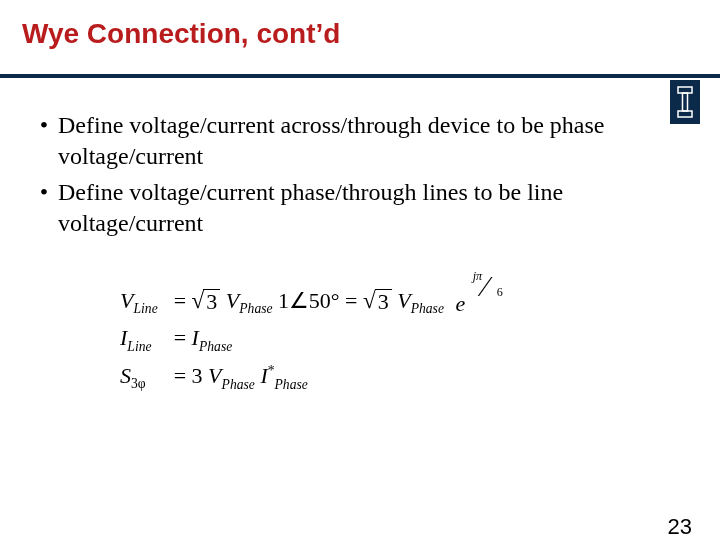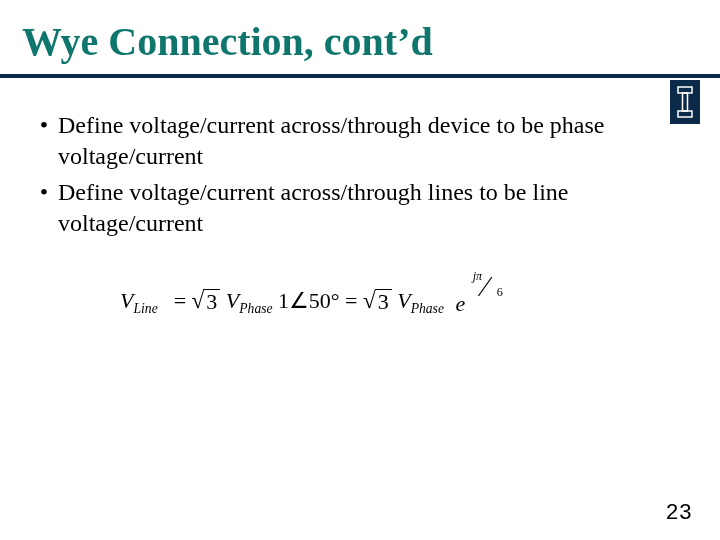--- a/index.html
+++ b/index.html
@@ -15,24 +15,24 @@
   .slide {
     position: relative;
     width: 720px;
     height: 540px;
     box-sizing: border-box;
   }
   .title {
     position: absolute;
     left: 22px;
     top: 18px;
-    font-family: Liberation Serif, serif;
+    font-family: Liberation Sans, sans-serif;
     font-weight: bold;
-    font-size: 40px;
-    color: #0f766e;
+    font-size: 28px;
+    color: #b91c1c;
   }
   .title-underline {
     position: absolute;
     left: 0;
     top: 74px;
     width: 720px;
     height: 4px;
     background: #0b2a4a;
   }
   .logo {
@@ -139,22 +139,22 @@
   .exp-frac .den {
     position: absolute;
     left: 24px;
     top: 14px;
     font-size: 0.55em;
     font-style: normal;
   }
   .page-num {
     position: absolute;
     right: 28px;
-    bottom: 14px;
-    font-family: Liberation Mono, monospace;
+    bottom: 0;
+    font-family: Liberation Sans, sans-serif;
     font-size: 22px;
     color: #000;
   }
 </style>
 </head>
 <body>
 
 <div class="slide">
 
   <div class="title">Wye Connection, cont’d</div>
@@ -168,21 +168,21 @@
     </svg>
   </div>
 
   <div class="bullets">
     <div class="bullet-row">
       <div class="bullet-dot">•</div>
       <div>Define voltage/current across/through device to be phase voltage/current</div>
     </div>
     <div class="bullet-row">
       <div class="bullet-dot">•</div>
-      <div>Define voltage/current across/through lines to be line voltage/current</div>
+      <div>Define voltage/current phase/through lines to be line voltage/current</div>
     </div>
   </div>
 
   <div class="equations">
     <table class="eq-table">
       <tbody>
           <tr>
         <td class="lbl">
           <span>V</span><span class="sub">Line</span>
         </td>
@@ -206,18 +206,39 @@
           <span class="exp-wrap">
             <span class="exp-e">e</span>
             <span class="exp-frac">
               <span class="num">jπ</span>
               <span class="slash">⁄</span>
               <span class="den">6</span>
             </span>
           </span>
         </td>
       </tr>
+      <tr>
+        <td class="lbl">
+          <span>I</span><span class="sub">Line</span>
+        </td>
+        <td>
+          <span class="up">= </span>
+          <span>I</span><span class="sub">Phase</span>
+        </td>
+      </tr>
+      <tr>
+        <td class="lbl">
+          <span>S</span><span class="sub up">3φ</span>
+        </td>
+        <td>
+          <span class="up">= </span>
+          <span class="up">3</span>
+          <span>V</span><span class="sub">Phase</span>
+          <span> </span>
+          <span>I</span><span class="sup">*</span><span class="sub">Phase</span>
+        </td>
+      </tr>
     </tbody>
       </table>
   </div>
 
   <div class="page-num">23</div>
 </div>
 
 </body></html>

